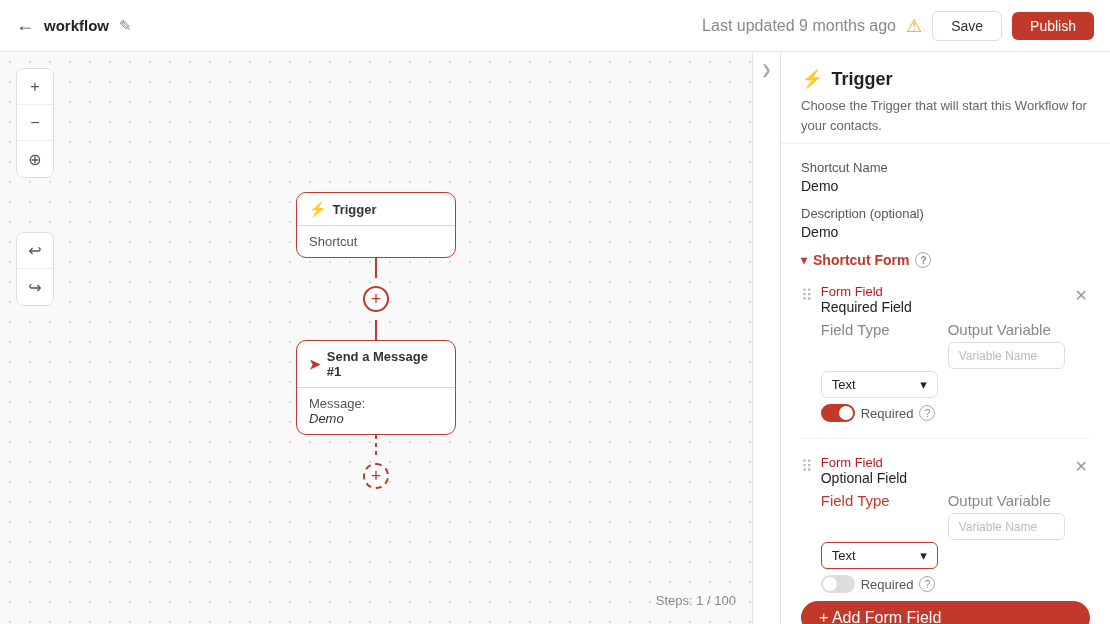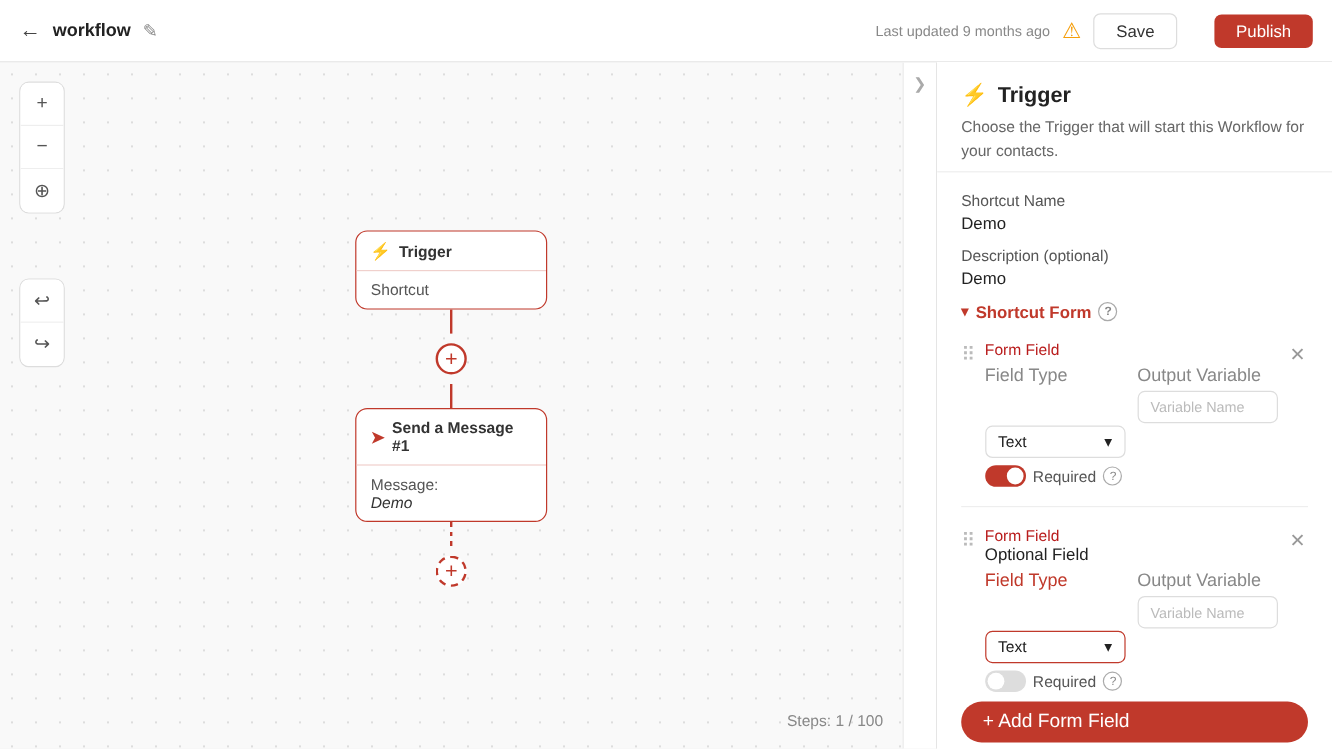--- a/index.html
+++ b/index.html
@@ -3,24 +3,24 @@
   <meta charset="utf-8">
   <style>
     * { box-sizing: border-box; margin: 0; padding: 0; }
     body { font-family: -apple-system, BlinkMacSystemFont, 'Segoe UI', sans-serif; background: #f5f5f5; display: flex; flex-direction: column; height: 624px; width: 1110px; overflow: hidden; }
 
     
     .topbar { display: flex; align-items: center; height: 52px; background: #fff; border-bottom: 1px solid #e5e5e5; padding: 0 16px; gap: 12px; }
     .topbar-left { display: flex; align-items: center; gap: 10px; flex: 1; }
     .topbar-title { font-size: 15px; font-weight: 600; color: #222; }
     .topbar-right { display: flex; align-items: center; gap: 10px; }
-    .topbar-status { font-size: 12px; color: #888; }
+    .topbar-status { font-size: 16px; color: #888; }
     .warn-icon { color: #f59e0b; font-size: 18px; }
     .btn { padding: 6px 18px; border-radius: 6px; font-size: 14px; font-weight: 500; cursor: pointer; border: 1px solid #ddd; background: #fff; color: #333; }
-    .btn-primary { background: #c0392b; color: #fff; border: none; margin-left: 21px; }
+    .btn-primary { background: #c0392b; color: #fff; border: none; }
     .back-icon { font-size: 18px; color: #444; cursor: pointer; background: none; border: none; }
     .edit-icon { font-size: 15px; color: #888; cursor: pointer; background: none; border: none; }
 
     
     .main { display: flex; flex: 1; overflow: hidden; }
 
     
     .canvas { flex: 1; position: relative; background-color: #f9f9f9; background-image: radial-gradient(#ddd 1px, transparent 1px); background-size: 20px 20px; overflow: hidden; }
 
     
@@ -188,20 +188,21 @@
 
     <div style="padding: 0 20px; display:flex; flex-direction:column; gap:12px;">
 
       <div class="form-field-block">
         <div class="form-field-row">
           <span class="drag-icon">⠿</span>
           <div class="form-field-inner">
             <div class="field-row-header">
               <span class="field-name">Form Field</span>
             </div>
+            <div class="field-name-bold">Required Field</div>
             <div class="field-row">
               <div class="field-col">
                 <div class="field-col-label">Field Type</div>
                 <div class="select-box">
                   <span>Text</span>
                   <span>▾</span>
                 </div>
               </div>
               <div class="field-col">
                 <div class="field-col-label">Output Variable</div>

